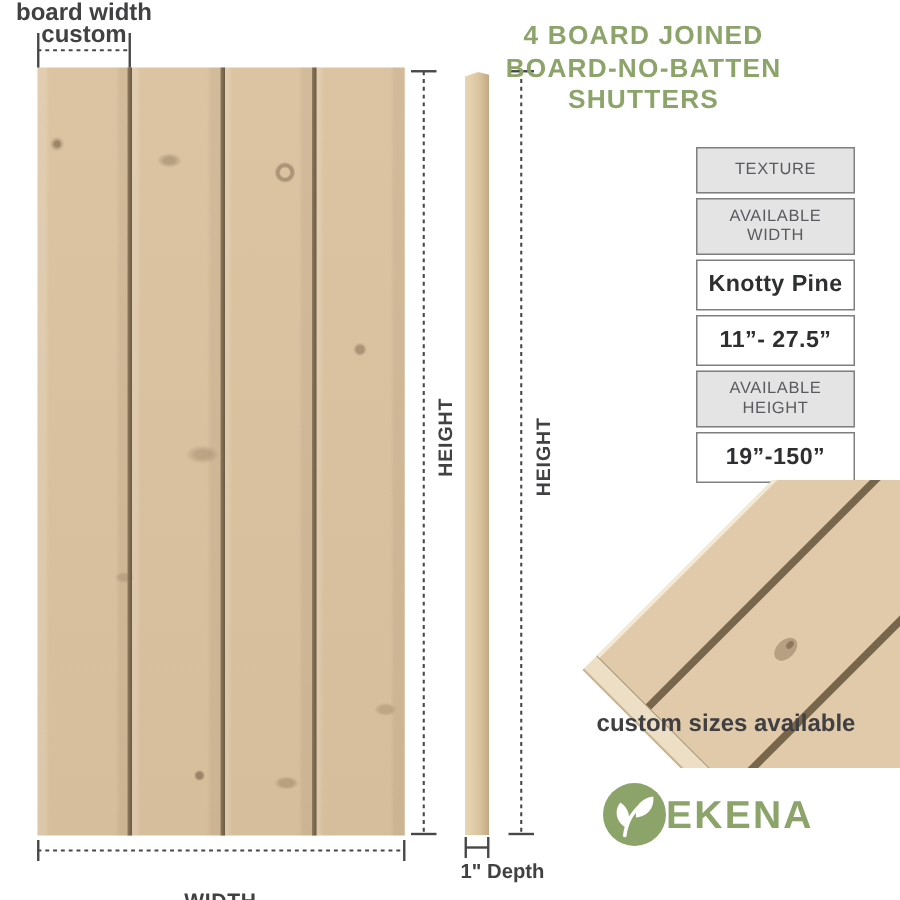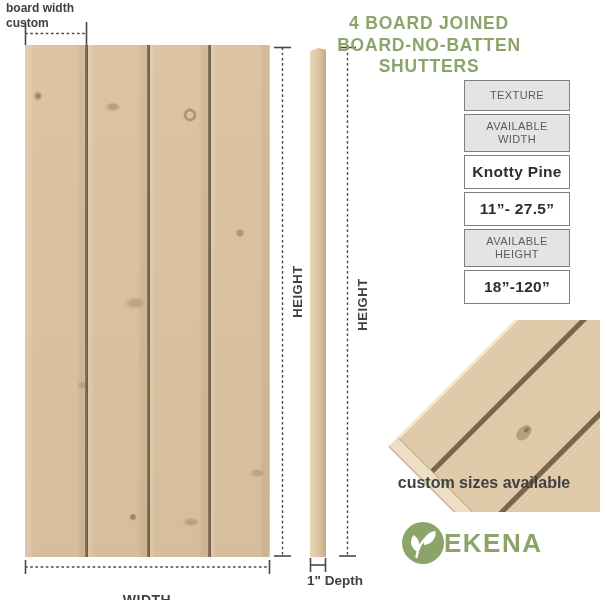--- a/index.html
+++ b/index.html
@@ -23,37 +23,37 @@
   .groove{position:absolute;top:0;bottom:0;width:3px;
       background:linear-gradient(90deg,#8d7a5e,#6a5941);}
 
   
   #shutter-side{position:absolute;left:310px;top:48px;width:16px;height:509px;
       background:linear-gradient(90deg,#e7d6b4 0%,#dcc6a2 55%,#c3a982 100%);
       clip-path:polygon(0 0.6%,55% 0,100% 0.35%,100% 100%,0 100%);}
 
   
   .dim-label{position:absolute;color:#414042;font-weight:bold;}
-  #board-width-label{left:6px;top:1px;width:100px;text-align:left;font-size:12px;line-height:15px;}
+  #board-width-label{left:6px;top:1px;width:100px;text-align:center;font-size:16px;line-height:15px;}
   .v-label{transform:rotate(-90deg);width:70px;text-align:center;font-size:13px;letter-spacing:.6px;}
   #height-label-1{left:262px;top:284px;}
   #height-label-2{left:327px;top:297px;}
   #width-label{left:97px;top:592px;width:100px;text-align:center;font-size:14px;letter-spacing:.5px;}
   #depth-label{left:292px;top:573px;width:86px;text-align:center;font-size:13.5px;}
 
   svg.overlay{position:absolute;left:0;top:0;pointer-events:none;}
   .dash{stroke:#48484a;stroke-width:1.4;stroke-dasharray:2.6 2.6;fill:none;}
   .solid{stroke:#48484a;stroke-width:1.6;fill:none;}
 
   
   #title{position:absolute;top:13px;right:31px;width:280px;text-align:center;
       color:#8CA46A;font-weight:bold;font-size:17.5px;line-height:21.5px;letter-spacing:.8px;}
 
   
-  #spec-table{position:absolute;left:464px;top:80px;width:106px;}
+  #spec-table{position:absolute;left:464px;top:98px;width:106px;}
   .cell{box-sizing:border-box;border:1px solid #7f7f7f;margin-bottom:3px;background:#fff;
       display:flex;align-items:center;justify-content:center;text-align:center;padding:2px 6px;}
   .cell.header{background:#e4e4e5;color:#5a5b5e;font-size:11px;letter-spacing:.4px;line-height:13px;}
   .cell.value{color:#2e2f31;font-weight:bold;font-size:15.5px;letter-spacing:.3px;}
   .h31{height:31px}.h34{height:34px}.h38{height:38px}
 
   
   #board-3d{position:absolute;left:388px;top:320px;}
 
   
@@ -115,21 +115,21 @@
     <div>BOARD-NO-BATTEN</div>
     <div>SHUTTERS</div>
   </div>
 
   <div id="spec-table">
     <div class="cell header h31">TEXTURE</div>
     <div class="cell header h38">AVAILABLE WIDTH</div>
     <div class="cell value  h34">Knotty Pine</div>
     <div class="cell value  h34">11”- 27.5”</div>
     <div class="cell header h38">AVAILABLE HEIGHT</div>
-    <div class="cell value  h34">18”-120”</div>
+    <div class="cell value  h34">19”-150”</div>
   </div>
 
   <svg id="board-3d" width="212" height="192">
     <g transform="translate(10,117) rotate(-45)">
 
       <rect x="-13" y="0" width="13" height="320" fill="#ecdfc6"></rect>
       <line x1="0" y1="0" x2="0" y2="320" stroke="#a5906f" stroke-width="1.2"></line>
       <line x1="-13" y1="0" x2="-13" y2="320" stroke="#c9b592" stroke-width="1.5"></line>
 
       <rect x="0" y="0" width="340" height="260" fill="#e0caaa"></rect>

